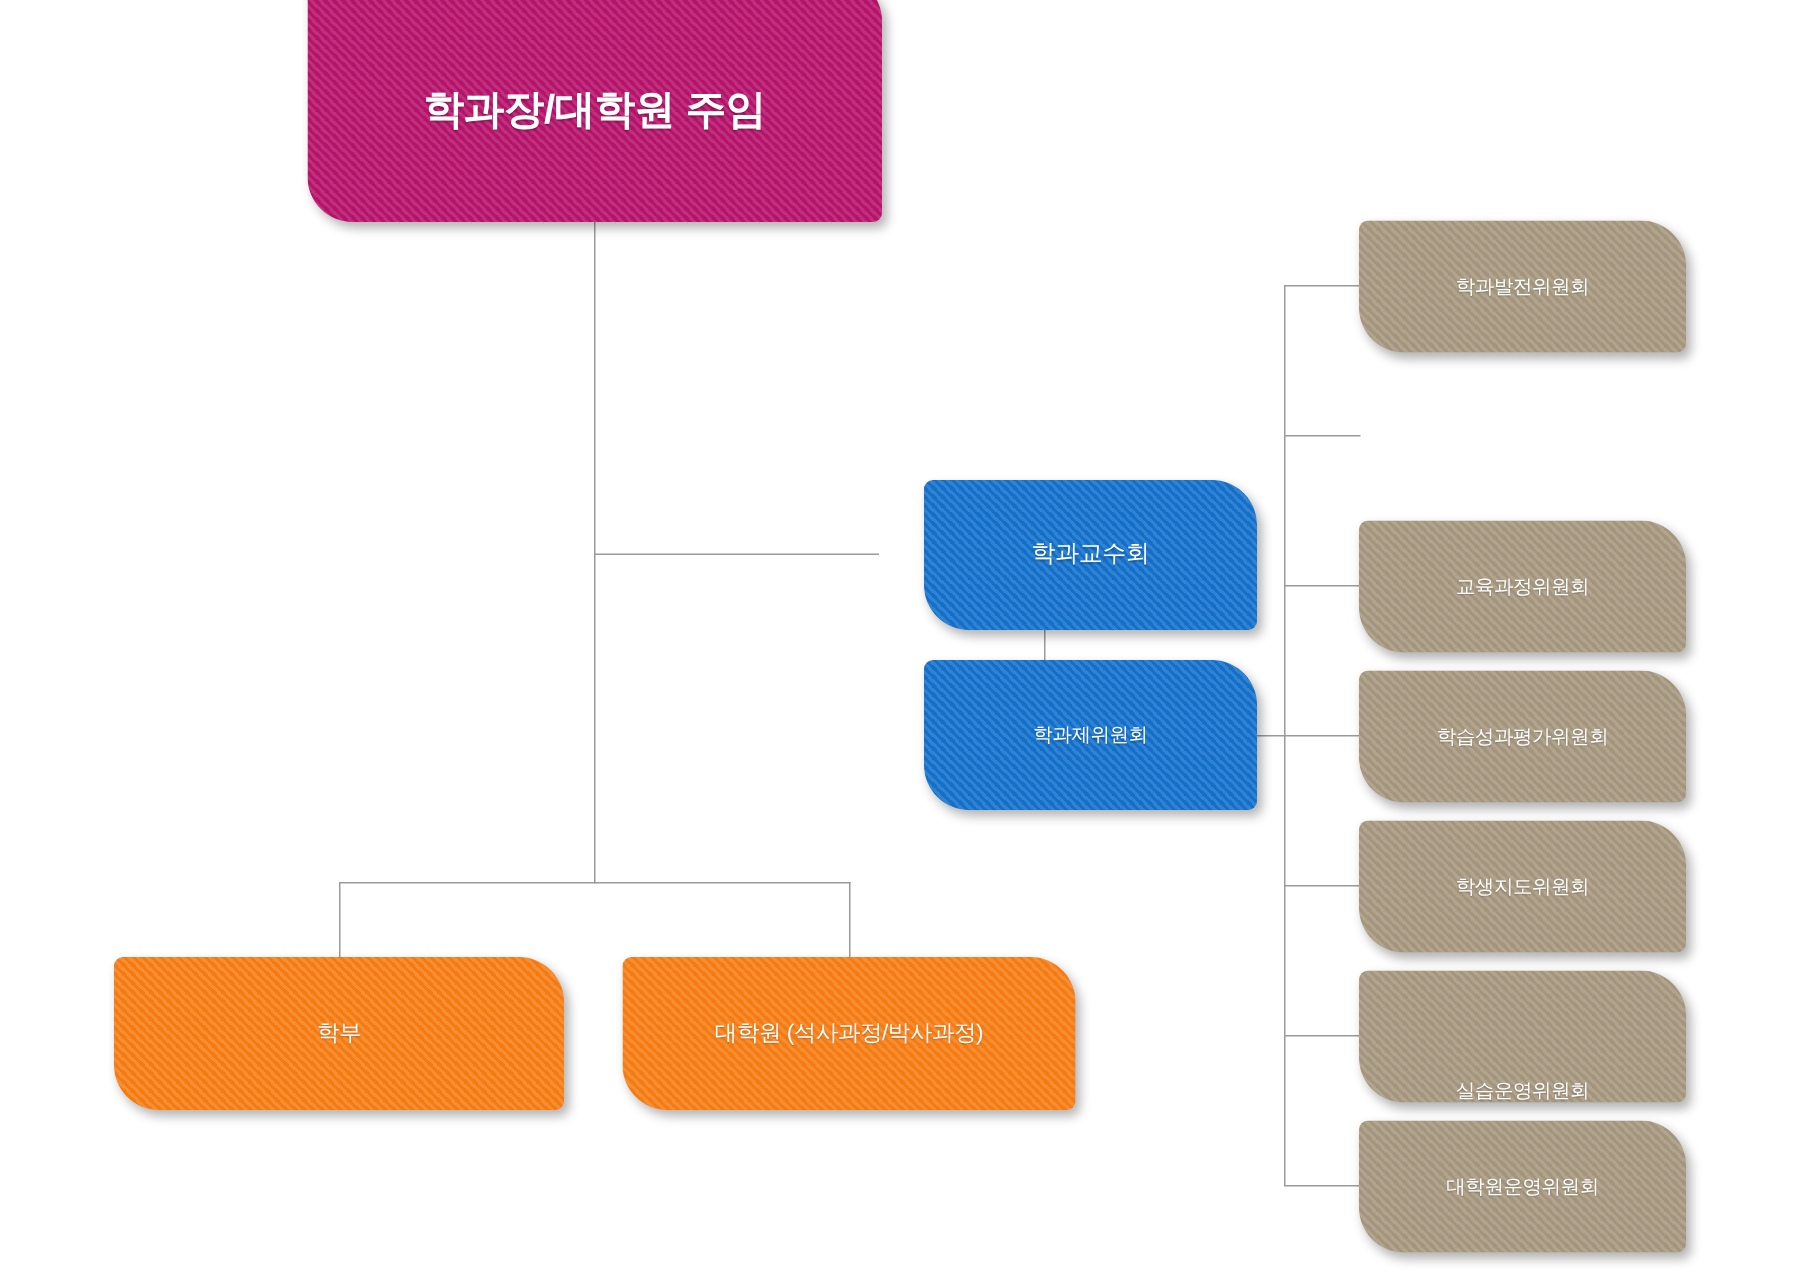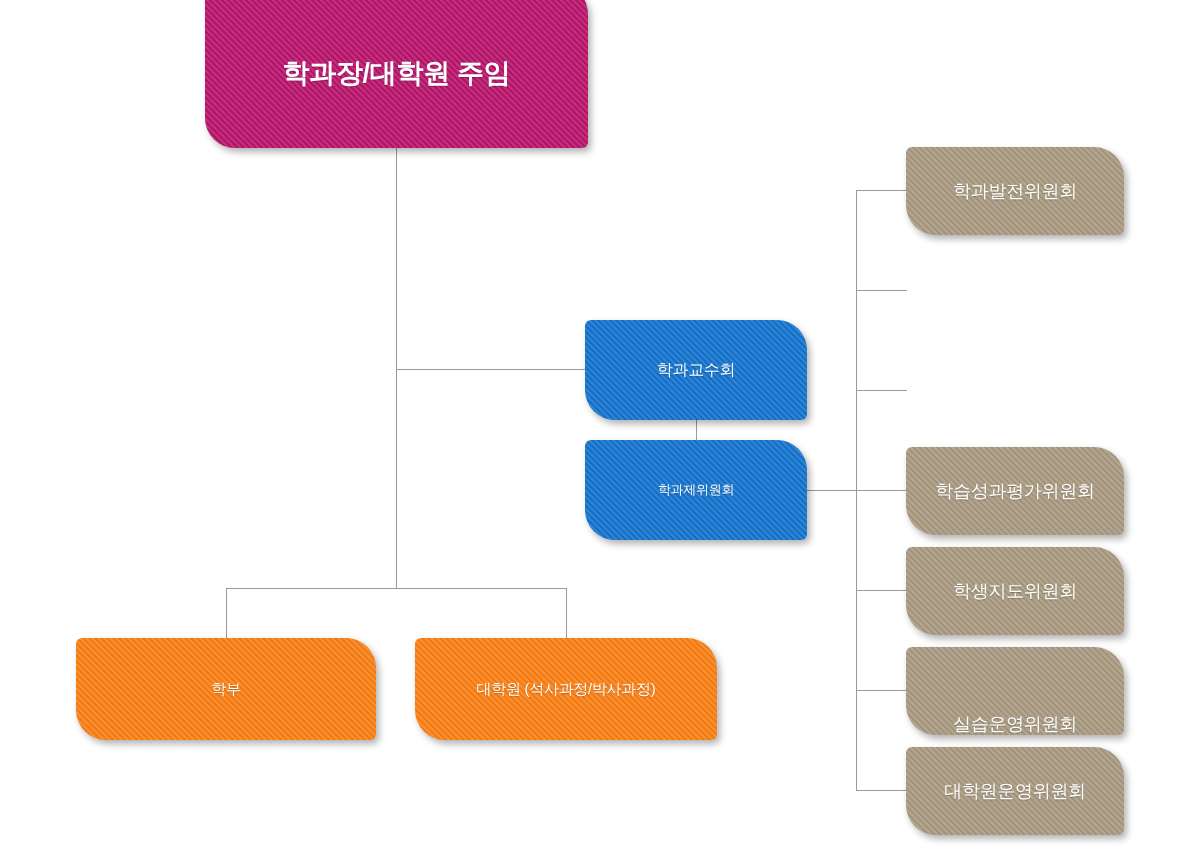--- a/index.html
+++ b/index.html
@@ -64,20 +64,21 @@
   }
   .node.blue {
     background-color: #1270ca;
     background-image: repeating-linear-gradient(
       45deg,
       rgba(255,255,255,0.00) 0px,
       rgba(255,255,255,0.00) 2px,
       rgba(255,255,255,0.13) 2px,
       rgba(255,255,255,0.13) 4px
     );
+    margin-left: 31px;
   }
   .node.orange {
     background-color: #f57b11;
     background-image: repeating-linear-gradient(
       45deg,
       rgba(255,255,255,0.00) 0px,
       rgba(255,255,255,0.00) 2px,
       rgba(255,255,255,0.14) 2px,
       rgba(255,255,255,0.14) 4px
     );
@@ -114,21 +115,21 @@
     left: 76px; top: 638px; width: 300px; height: 102px;
     font-size: 15px; font-weight: normal;
   }
   #node-grad {
     left: 415px; top: 638px; width: 302px; height: 102px;
     font-size: 15px; font-weight: normal;
   }
 
   .node.committee {
     left: 906px; width: 218px; height: 88px;
-    font-size: 18px; font-weight: normal;
+    font-size: 13px; font-weight: normal;
   }
 </style>
 </head>
 <body>
 
 <div id="chart-canvas">
 
   <div class="line v" style="left:396px; top:148px; width:1px; height:441px;"></div>
 
   <div class="line h" style="left:396px; top:369px; width:190px; height:1px;"></div>
@@ -169,20 +170,23 @@
 
   <div class="node orange" id="node-grad">
     <span class="label">대학원 (석사과정/박사과정)</span>
   </div>
 
   <div class="node tan committee" style="top:147px;">
     <span class="label">학과발전위원회</span>
   </div>
 
 
+  <div class="node tan committee" style="top:347px;">
+    <span class="label">교육과정위원회</span>
+  </div>
 
   <div class="node tan committee" style="top:447px;">
     <span class="label">학습성과평가위원회</span>
   </div>
 
   <div class="node tan committee" style="top:547px;">
     <span class="label">학생지도위원회</span>
   </div>
 
   <div class="node tan committee" style="top:647px;align-items:flex-end;">

